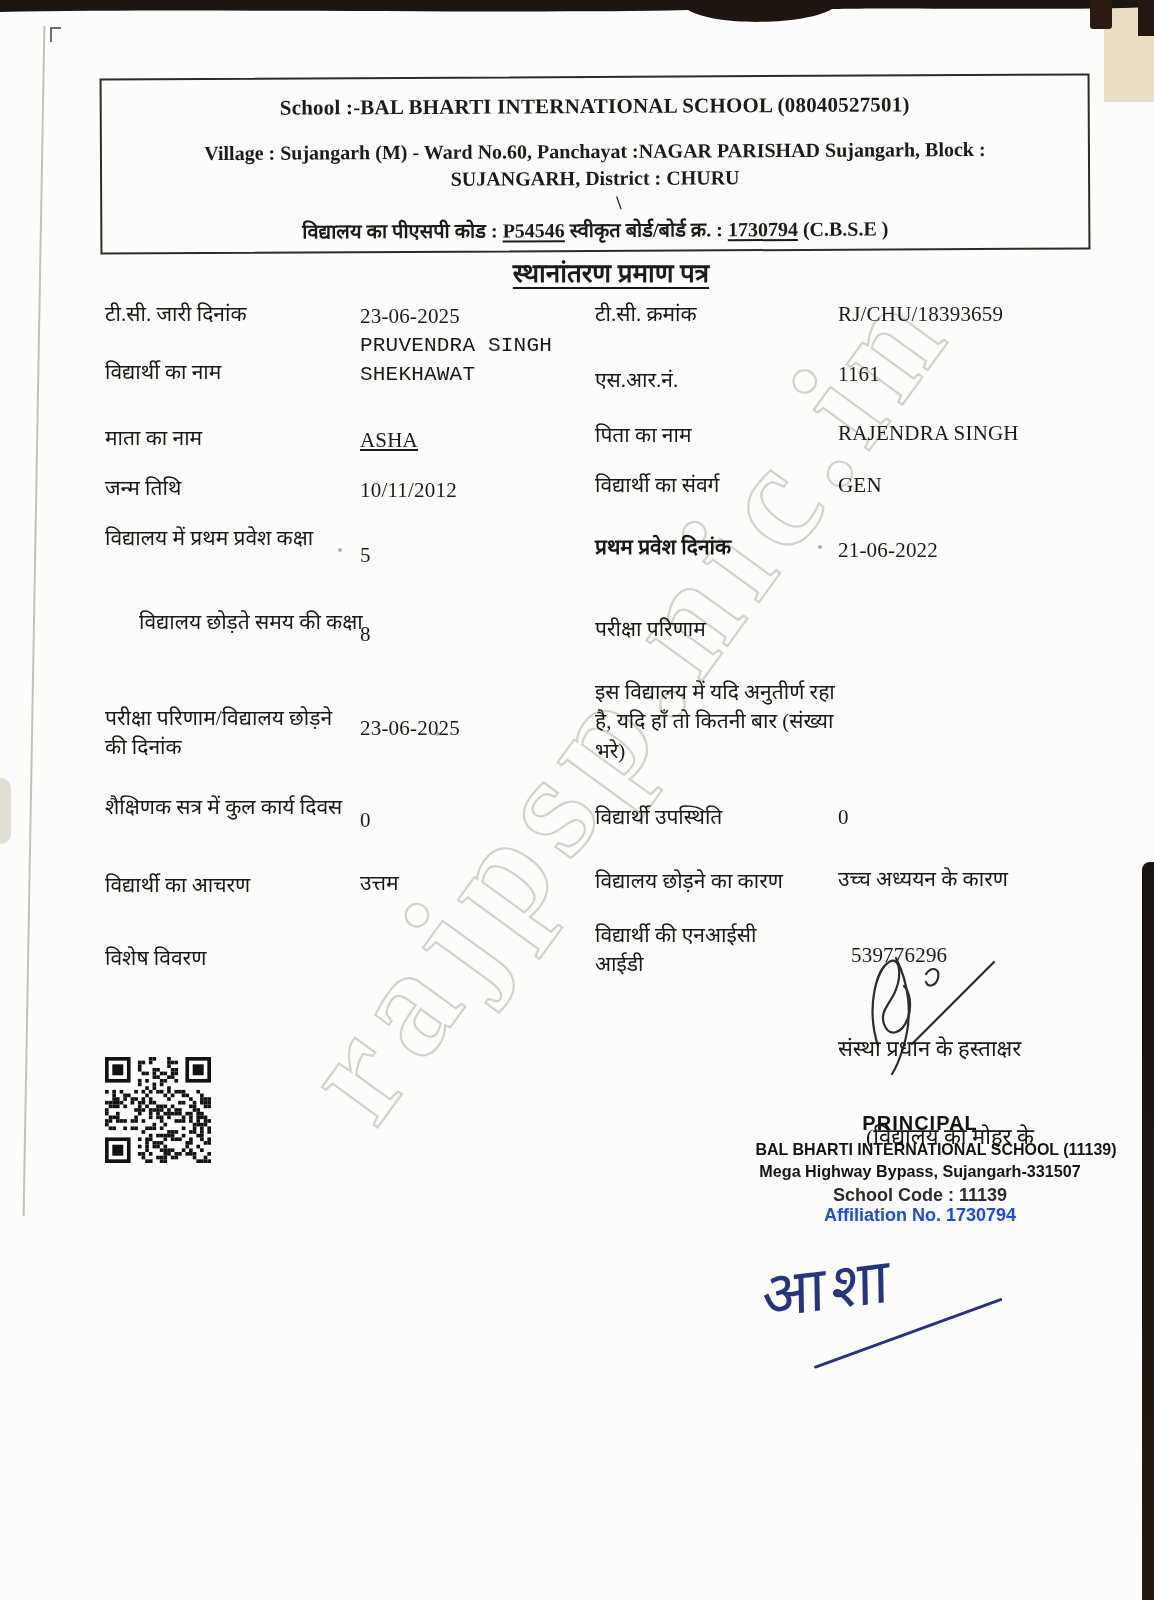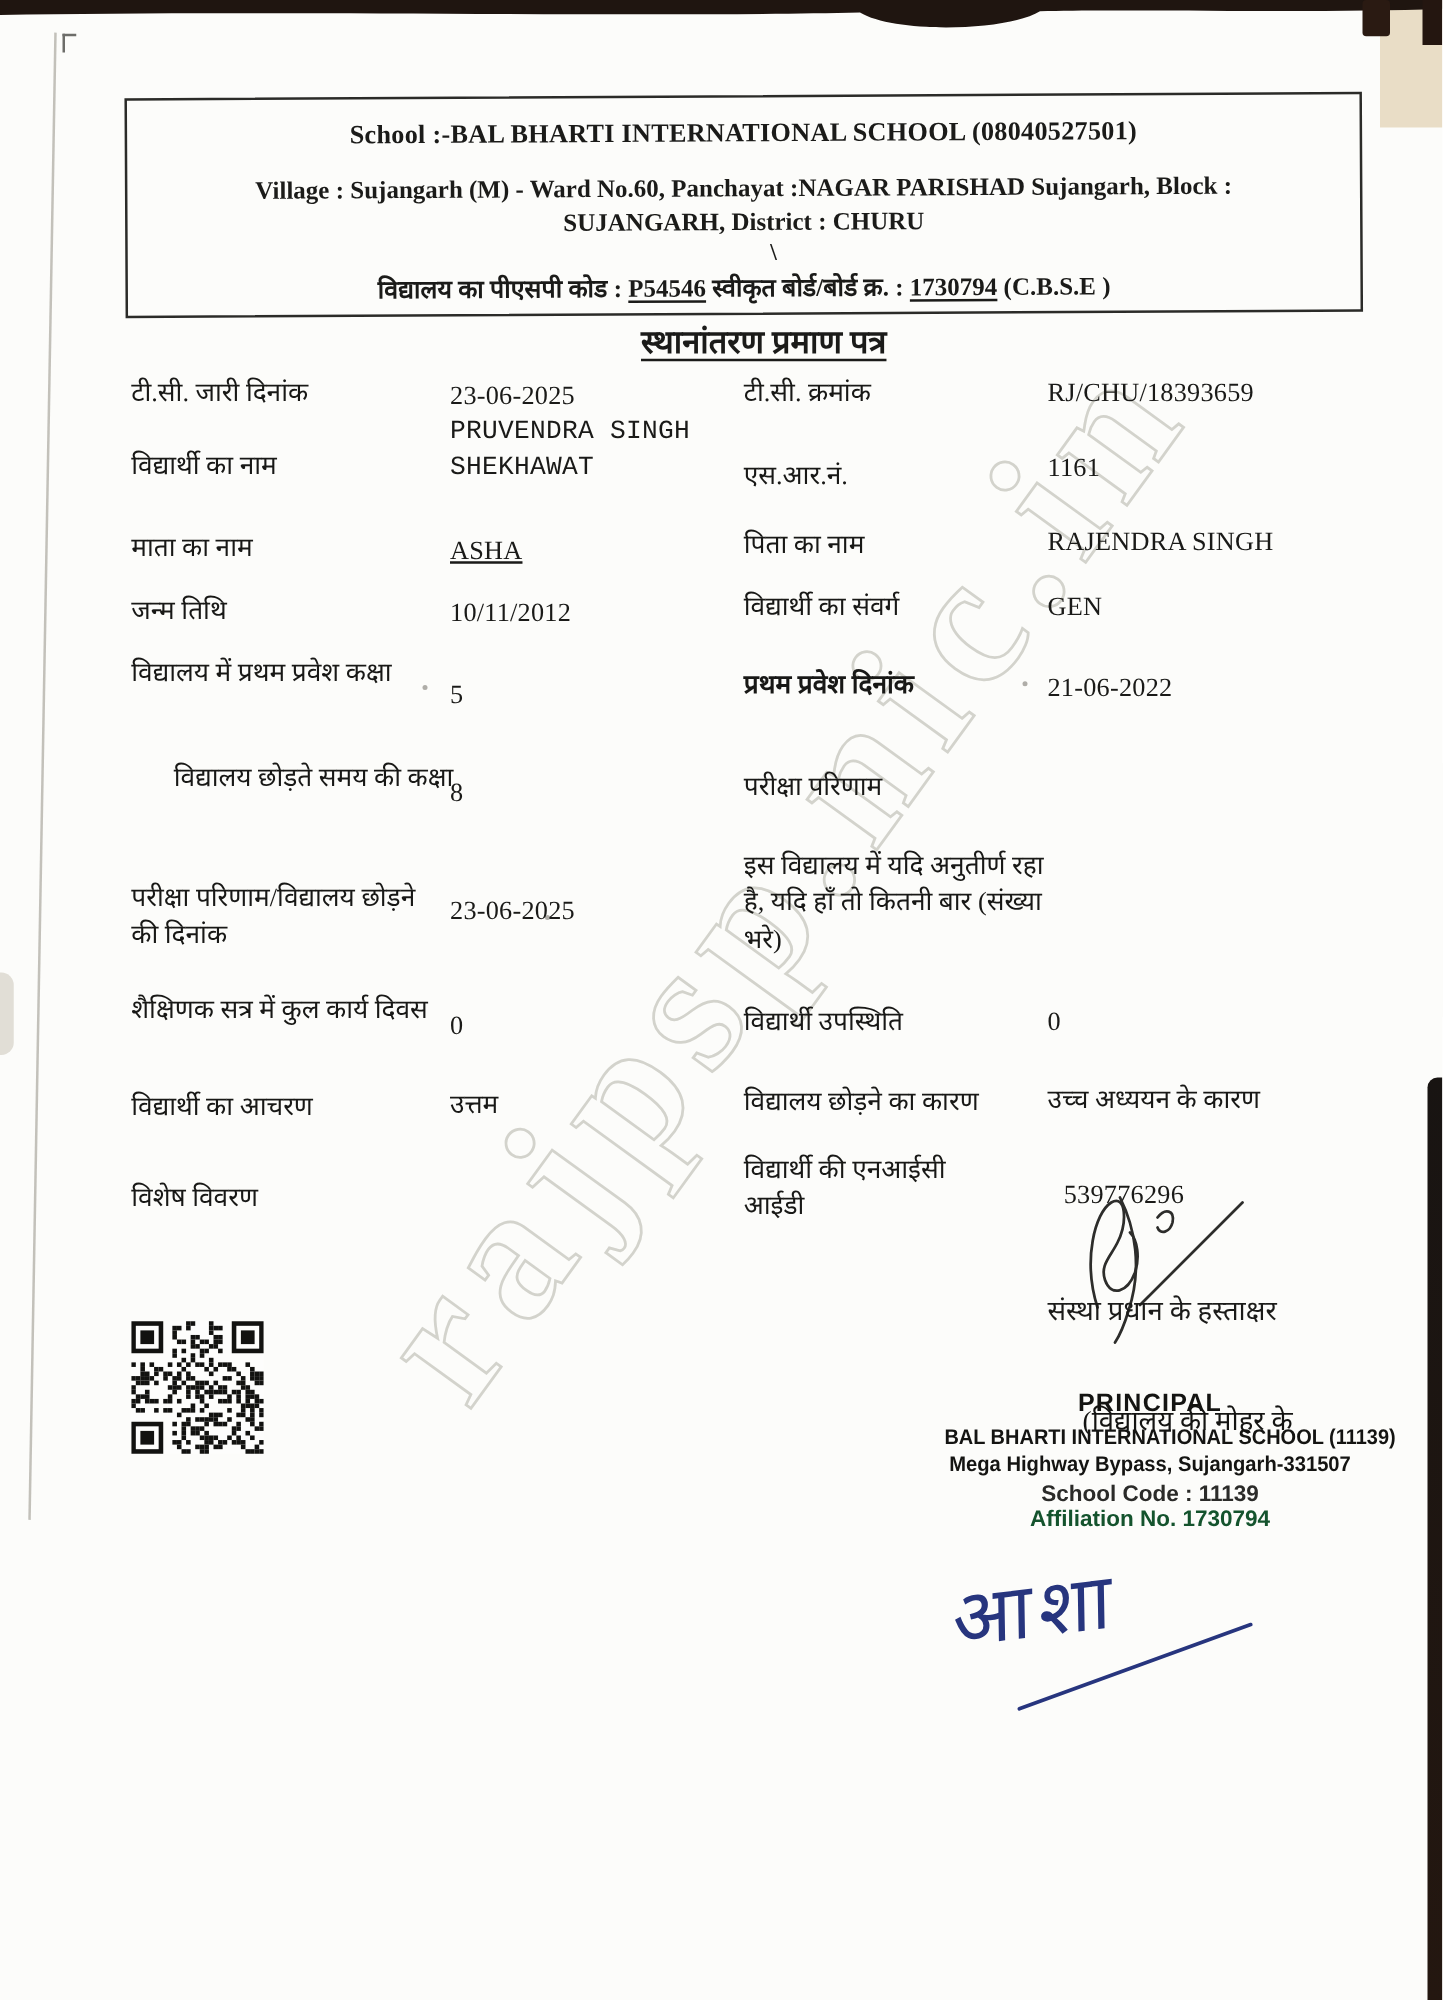--- a/index.html
+++ b/index.html
@@ -58,21 +58,21 @@
   .stamp-line{position:absolute;text-align:center;color:#141412;
     font-family:"Liberation Sans","DejaVu Sans",sans-serif;white-space:nowrap;}
   .st-principal{left:760px;top:1112px;width:320px;font-size:20px;font-weight:700;letter-spacing:1px;}
   .st-note1{left:790px;top:1120px;width:320px;font-size:22px;font-weight:500;
     font-family:"Liberation Serif","DejaVu Serif",serif;}
   .st-school{left:745px;top:1140px;width:350px;font-size:17px;font-weight:700;transform:scaleX(.94);}
   .st-note2{left:790px;top:1155px;width:320px;font-size:22px;font-weight:500;
     font-family:"Liberation Serif","DejaVu Serif",serif;}
   .st-address{left:745px;top:1162px;width:350px;font-size:17px;font-weight:700;transform:scaleX(.95);}
   .st-code{left:760px;top:1185px;width:320px;font-size:18px;font-weight:700;color:#2b2b29;}
-  .st-aff{left:760px;top:1205px;width:320px;font-size:18px;font-weight:700;color:#14532d;}
+  .st-aff{left:760px;top:1205px;width:320px;font-size:18px;font-weight:700;color:#1d4ed8;}
   
   .blue-sign{position:absolute;left:742px;top:1232px;width:260px;height:140px;
     transform:rotate(-7deg);color:#27357e;}
   .blue-sign-text{position:absolute;left:22px;top:6px;font-size:62px;font-weight:500;
     letter-spacing:6px;transform:skewX(-6deg);}
   .blue-underline{position:absolute;left:62px;top:104px;width:200px;height:3.4px;
     background:#27357e;border-radius:2px;transform:rotate(-13deg);}
   
   .qr{position:absolute;left:105px;top:1056px;width:106px;height:108px;}
   .corner-hook{position:absolute;left:50px;top:27px;width:9px;height:13px;

